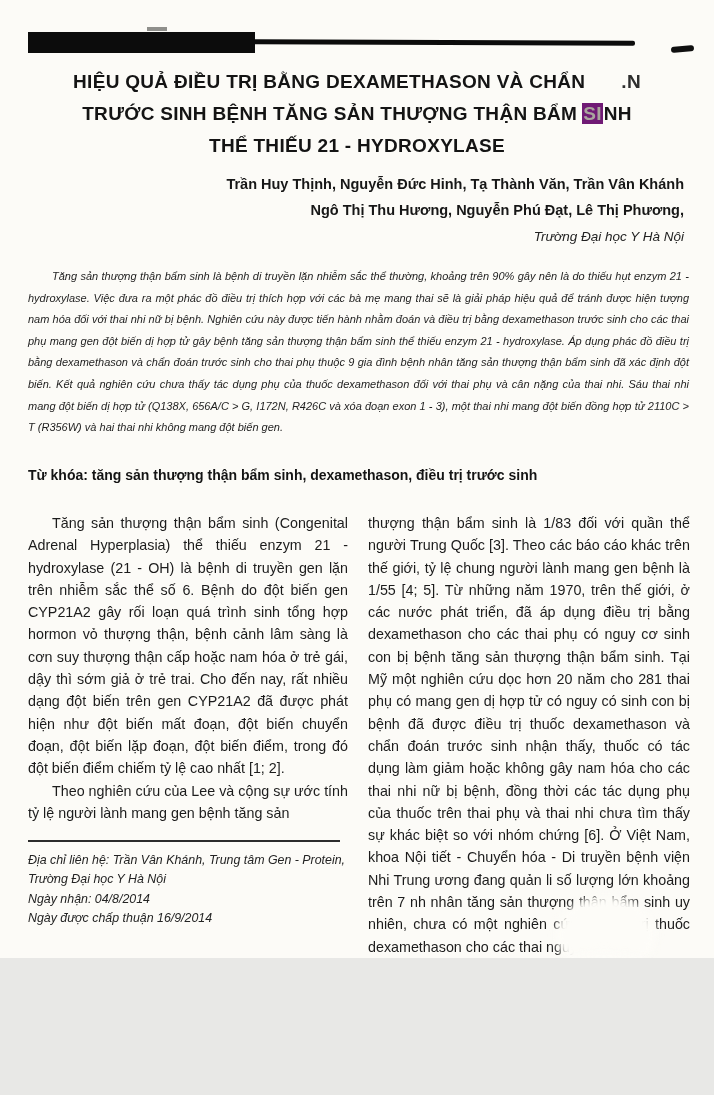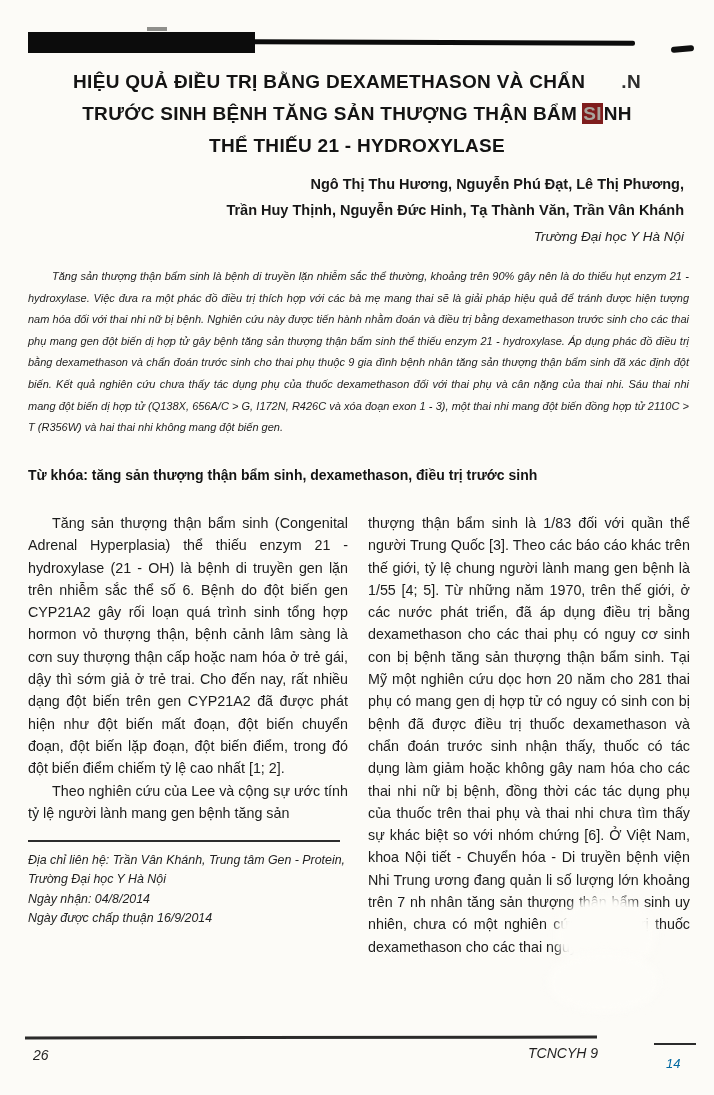--- a/index.html
+++ b/index.html
@@ -1,34 +1,34 @@
 <!DOCTYPE html>
 <html lang="vi"><head>
 <meta charset="utf-8">
 <style>
   html,body{margin:0;padding:0;}
   body{background:#e8e8e6;}
   .page{
     position:relative;
-    width:714px;height:1095px;
+    width:714px;height:958px;
     margin:0 auto;
     background:#fcfbf7;
     font-family:"Liberation Sans","DejaVu Sans",sans-serif;
     color:#1b1b1b;
     overflow:hidden;
   }
   
   .bar-main{position:absolute;left:28px;top:32px;width:227px;height:21px;background:#0c0c0c;}
   .bar-notch{position:absolute;left:147px;top:27px;width:20px;height:4px;background:#8f8f8b;}
   .bar-line{position:absolute;left:253px;top:40px;width:382px;height:5px;background:#0c0c0c;border-radius:2px;transform:rotate(0.2deg);}
   .bar-dash{position:absolute;left:671px;top:46px;width:23px;height:6px;background:#101010;border-radius:3px;transform:rotate(-5deg);}
   
   .title{position:absolute;top:66px;left:26px;right:26px;text-align:center;font-weight:700;font-size:19px;line-height:32px;letter-spacing:0.3px;color:#141414;}
   .title .remnant{margin-left:36px;color:#2e2e2e;}
-  .title .faded{margin-left:5px;color:#a9a59d;background:#7f1d1d;padding:0 1px;}
+  .title .faded{margin-left:5px;color:#a9a59d;background:#701a75;padding:0 1px;}
   .title .after-faded{margin-left:1px;margin-top:48px;}
   
   .authors{position:absolute;top:172px;right:30px;text-align:right;font-size:14.5px;font-weight:700;line-height:25.5px;color:#171717;}
   .authors .affiliation{font-weight:400;font-style:italic;font-size:13.5px;margin-top:1px;color:#222;}
   
   .abstract{position:absolute;top:255px;left:28px;width:661px;font-style:italic;font-size:11px;line-height:21.6px;text-align:justify;text-indent:24px;color:#1e1e1e;}
   .keywords{position:absolute;top:467px;left:28px;right:26px;font-size:14px;font-weight:700;color:#141414;}
   
   .columns{position:absolute;top:512px;left:28px;width:662px;display:flex;gap:20px;}
   .col-left{width:320px;flex:0 0 320px;}
@@ -61,22 +61,22 @@
   <div class="bar-line"></div>
   <div class="bar-dash"></div>
 
   <div class="title">
     <div><span>HIỆU QUẢ ĐIỀU TRỊ BẰNG DEXAMETHASON VÀ CHẨN</span><span class="remnant">.N</span></div>
     <div><span>TRƯỚC SINH BỆNH TĂNG SẢN THƯỢNG THẬN BẨM</span><span class="faded">SI</span><span class="after-faded">NH</span></div>
     <div>THỂ THIẾU 21 - HYDROXYLASE</div>
   </div>
 
   <div class="authors">
+    <div>Trần Huy Thịnh, Nguyễn Đức Hinh, Tạ Thành Văn, Trần Vân Khánh</div>
     <div>Ngô Thị Thu Hương, Nguyễn Phú Đạt, Lê Thị Phương,</div>
-    <div>Trần Huy Thịnh, Nguyễn Đức Hinh, Tạ Thành Văn, Trần Vân Khánh</div>
     <div class="affiliation">Trường Đại học Y Hà Nội</div>
   </div>
 
   <p class="abstract">Tăng sản thượng thận bẩm sinh là bệnh di truyền lặn nhiễm sắc thể thường, khoảng trên 90% gây nên là do thiếu hụt enzym 21 - hydroxylase. Việc đưa ra một phác đồ điều trị thích hợp với các bà mẹ mang thai sẽ là giải pháp hiệu quả để tránh được hiện tượng nam hóa đối với thai nhi nữ bị bệnh. Nghiên cứu này được tiến hành nhằm đoán và điều trị bằng dexamethason trước sinh cho các thai phụ mang gen đột biến dị hợp tử gây bệnh tăng sản thượng thận bẩm sinh thể thiếu enzym 21 - hydroxylase. Áp dụng phác đồ điều trị bằng dexamethason và chẩn đoán trước sinh cho thai phụ thuộc 9 gia đình bệnh nhân tăng sản thượng thận bẩm sinh đã xác định đột biến. Kết quả nghiên cứu chưa thấy tác dụng phụ của thuốc dexamethason đối với thai phụ và cân nặng của thai nhi. Sáu thai nhi mang đột biến dị hợp tử (Q138X, 656A/C &gt; G, I172N, R426C và xóa đoạn exon 1 - 3), một thai nhi mang đột biến đồng hợp tử 2110C &gt; T (R356W) và hai thai nhi không mang đột biến gen.</p>
 
   <div class="keywords">Từ khóa: tăng sản thượng thận bẩm sinh, dexamethason, điều trị trước sinh</div>
 
   <div class="columns">
     <div class="col-left">
       <p class="body indent">Tăng sản thượng thận bẩm sinh (Congenital Adrenal Hyperplasia) thể thiếu enzym 21 - hydroxylase (21 - OH) là bệnh di truyền gen lặn trên nhiễm sắc thể số 6. Bệnh do đột biến gen CYP21A2 gây rối loạn quá trình sinh tổng hợp hormon vỏ thượng thận, bệnh cảnh lâm sàng là cơn suy thượng thận cấp hoặc nam hóa ở trẻ gái, dậy thì sớm giả ở trẻ trai. Cho đến nay, rất nhiều dạng đột biến trên gen CYP21A2 đã được phát hiện như đột biến mất đoạn, đột biến chuyển đoạn, đột biến lặp đoạn, đột biến điểm, trong đó đột biến điểm chiếm tỷ lệ cao nhất [1; 2].</p>

